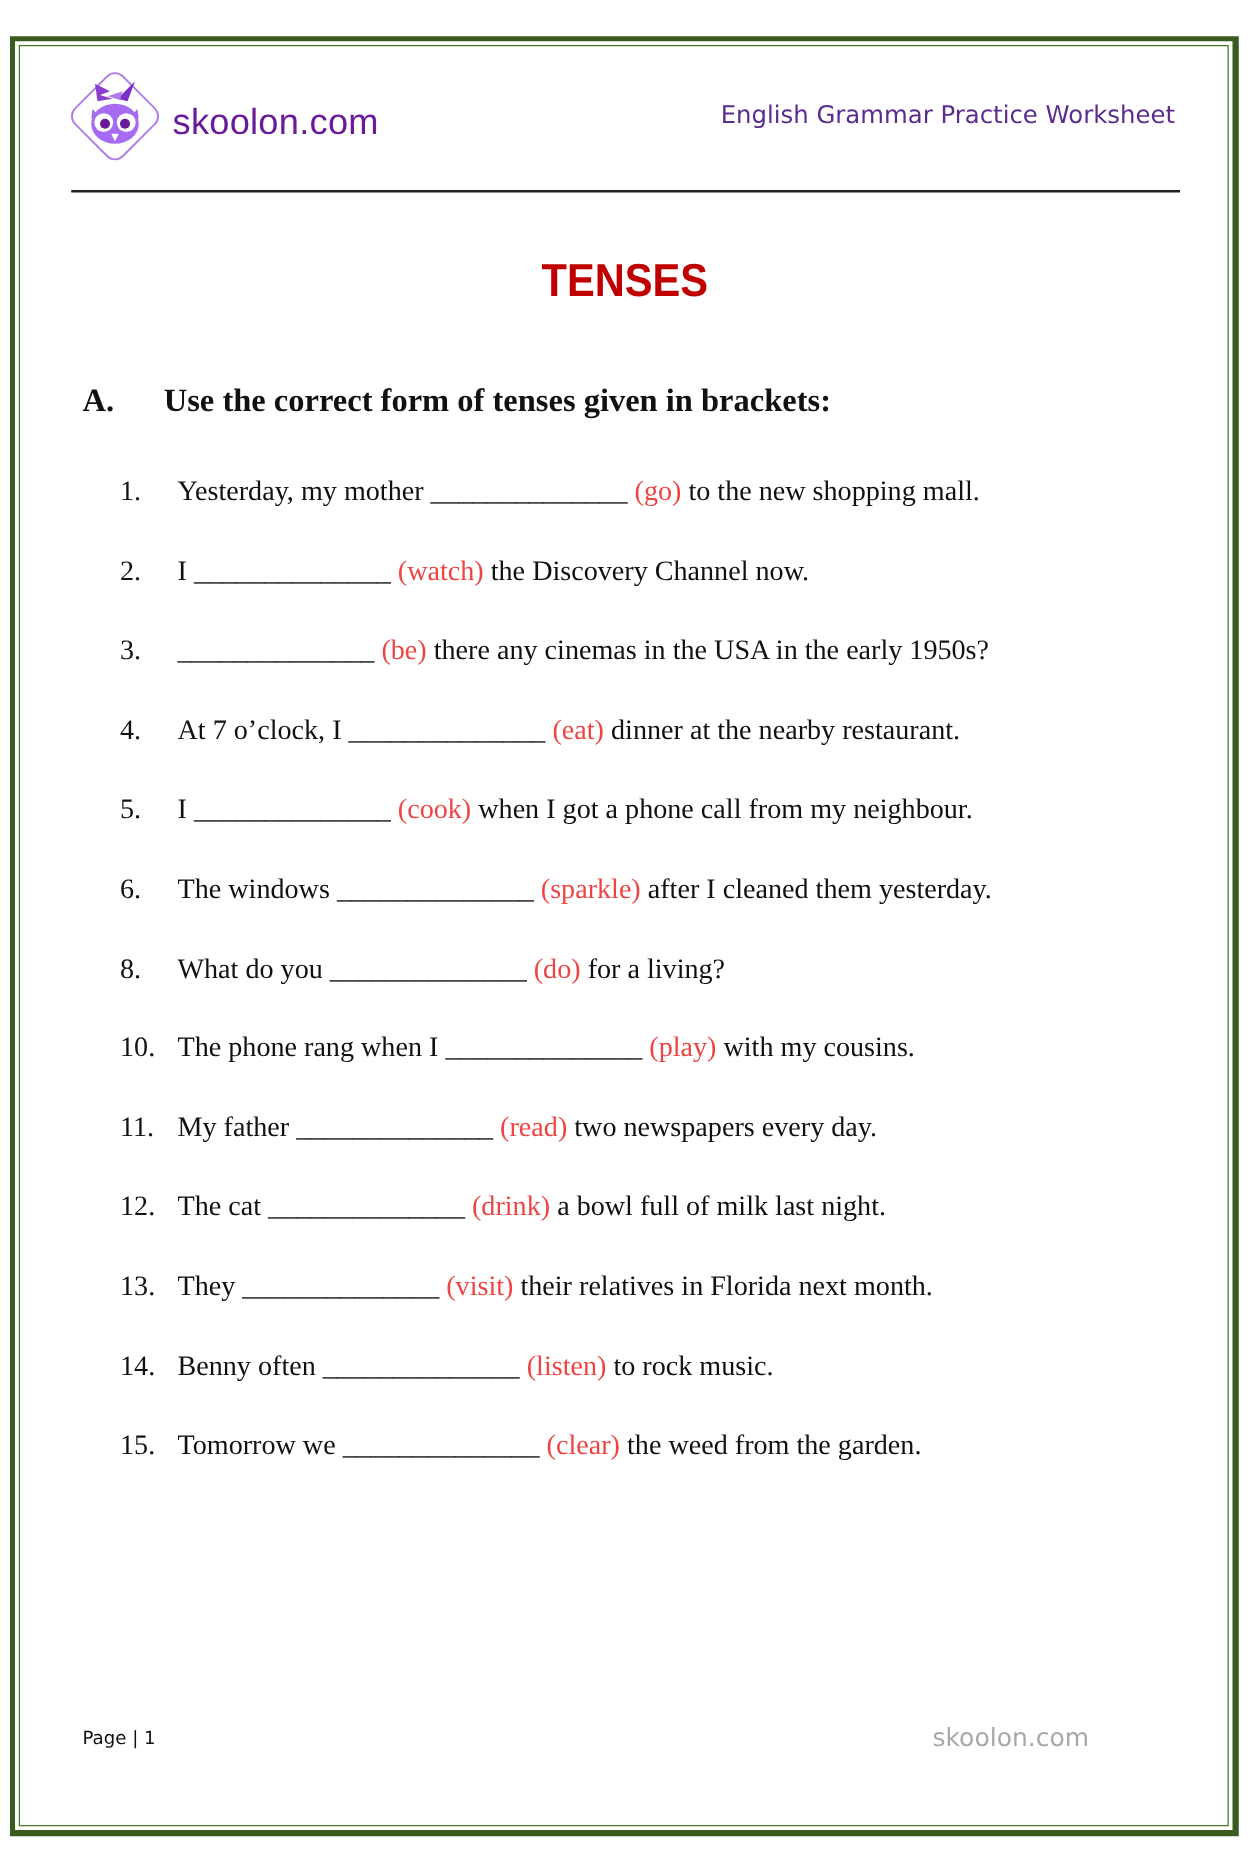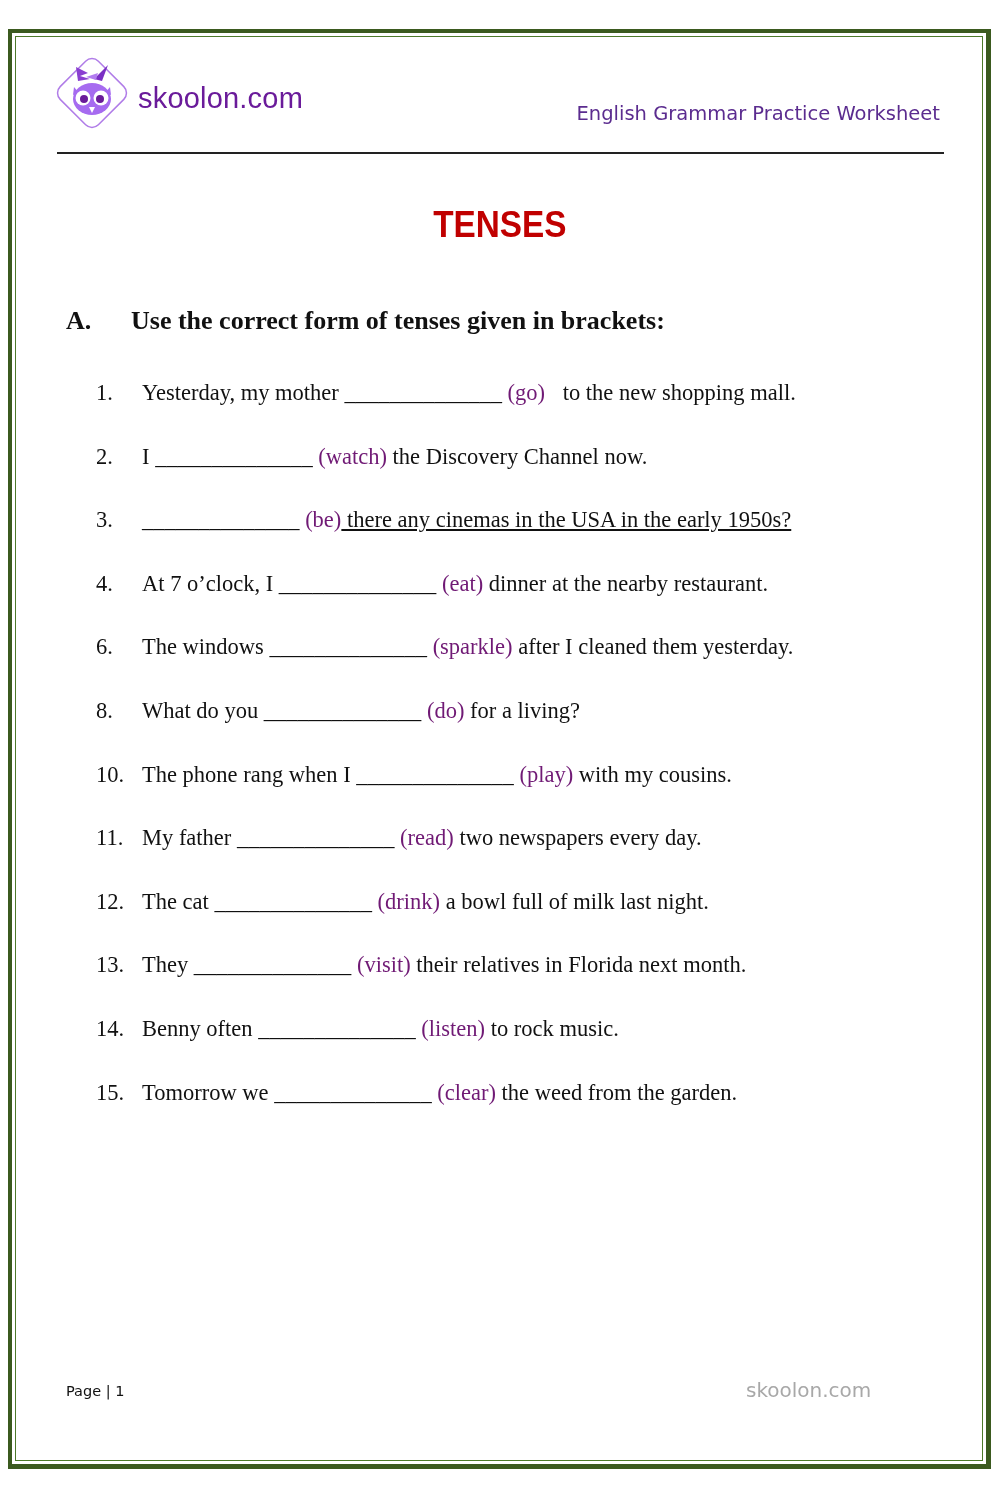--- a/index.html
+++ b/index.html
@@ -45,21 +45,21 @@
       left: 138px;
       top: 82px;
       font-family: "Liberation Sans", sans-serif;
       font-size: 29px;
       color: #6a1b9a;
       letter-spacing: 0.2px;
     }
     .header-tag {
       position: absolute;
       right: 60px;
-      top: 102px;
+      top: 80px;
       font-family: "DejaVu Sans", sans-serif;
       font-size: 19.5px;
       color: #5b2c8f;
     }
     .header-rule {
       position: absolute;
       left: 57px;
       top: 152px;
       width: 887px;
       height: 2px;
@@ -107,21 +107,21 @@
       line-height: 34px;
     }
     .q .num {
       display: inline-block;
       width: 46px;
     }
     .q .blank {
       color: #111;
     }
     .q .verb {
-      color: #701a75;
+      color: #ef4444;
     }
     .q .verb.plain {
       color: #111;
     }
     .footer-page {
       position: absolute;
       left: 66px;
       top: 1383px;
       font-family: "DejaVu Sans", sans-serif;
       font-size: 14.5px;
@@ -162,24 +162,25 @@
 <div class="header-tag">English Grammar Practice Worksheet</div>
 <div class="header-rule"></div>
 
 <div class="title">TENSES</div>
 
 <div class="section-head">
   <span class="letter">A.</span><span>Use the correct form of tenses given in brackets:</span>
 </div>
 
 <ul class="questions" id="qlist">
-    <li class="q"><span class="num">1.</span><span style="white-space: pre;">Yesterday, my mother </span><span class="blank">______________</span><span> </span><span class="verb">(go)</span><span style="white-space: pre; margin-left: 12px;"> to the new shopping mall.</span></li>
+    <li class="q"><span class="num">1.</span><span style="white-space: pre;">Yesterday, my mother </span><span class="blank">______________</span><span> </span><span class="verb">(go)</span><span style="white-space: pre;"> to the new shopping mall.</span></li>
     <li class="q"><span class="num">2.</span><span style="white-space: pre;">I </span><span class="blank">______________</span><span> </span><span class="verb">(watch)</span><span style="white-space: pre; margin-top: 24px;"> the Discovery Channel now.</span></li>
-    <li class="q"><span class="num">3.</span><span style="white-space: pre;"></span><span class="blank">______________</span><span> </span><span class="verb">(be)</span><span style="white-space: pre; text-decoration: underline;"> there any cinemas in the USA in the early 1950s?</span></li>
+    <li class="q"><span class="num">3.</span><span style="white-space: pre;"></span><span class="blank">______________</span><span> </span><span class="verb">(be)</span><span style="white-space: pre;"> there any cinemas in the USA in the early 1950s?</span></li>
     <li class="q"><span class="num">4.</span><span style="white-space: pre;">At 7 o’clock, I </span><span class="blank">______________</span><span> </span><span class="verb">(eat)</span><span style="white-space: pre;"> dinner at the nearby restaurant.</span></li>
+    <li class="q"><span class="num">5.</span><span style="white-space: pre;">I </span><span class="blank">______________</span><span> </span><span class="verb">(cook)</span><span style="white-space: pre;"> when I got a phone call from my neighbour.</span></li>
     <li class="q"><span class="num">6.</span><span style="white-space: pre;">The windows </span><span class="blank">______________</span><span> </span><span class="verb">(sparkle)</span><span style="white-space: pre;"> after I cleaned them yesterday.</span></li>
     <li class="q"><span class="num">8.</span><span style="white-space: pre;">What do you </span><span class="blank">______________</span><span> </span><span class="verb">(do)</span><span style="white-space: pre;"> for a living?</span></li>
     <li class="q"><span class="num">10.</span><span style="white-space: pre;">The phone rang when I </span><span class="blank">______________</span><span> </span><span class="verb">(play)</span><span style="white-space: pre; text-align: right;"> with my cousins.</span></li>
     <li class="q"><span class="num">11.</span><span style="white-space: pre;">My father </span><span class="blank">______________</span><span> </span><span class="verb">(read)</span><span style="white-space: pre;"> two newspapers every day.</span></li>
     <li class="q"><span class="num">12.</span><span style="white-space: pre;">The cat </span><span class="blank">______________</span><span> </span><span class="verb">(drink)</span><span style="white-space: pre;"> a bowl full of milk last night.</span></li>
     <li class="q"><span class="num">13.</span><span style="white-space: pre;">They </span><span class="blank">______________</span><span> </span><span class="verb">(visit)</span><span style="white-space: pre;"> their relatives in Florida next month.</span></li>
     <li class="q"><span class="num">14.</span><span style="white-space: pre;">Benny often </span><span class="blank">______________</span><span> </span><span class="verb">(listen)</span><span style="white-space: pre;"> to rock music.</span></li>
     <li class="q"><span class="num">15.</span><span style="white-space: pre;">Tomorrow we </span><span class="blank">______________</span><span> </span><span class="verb">(clear)</span><span style="white-space: pre;"> the weed from the garden.</span></li>
   </ul>
 

